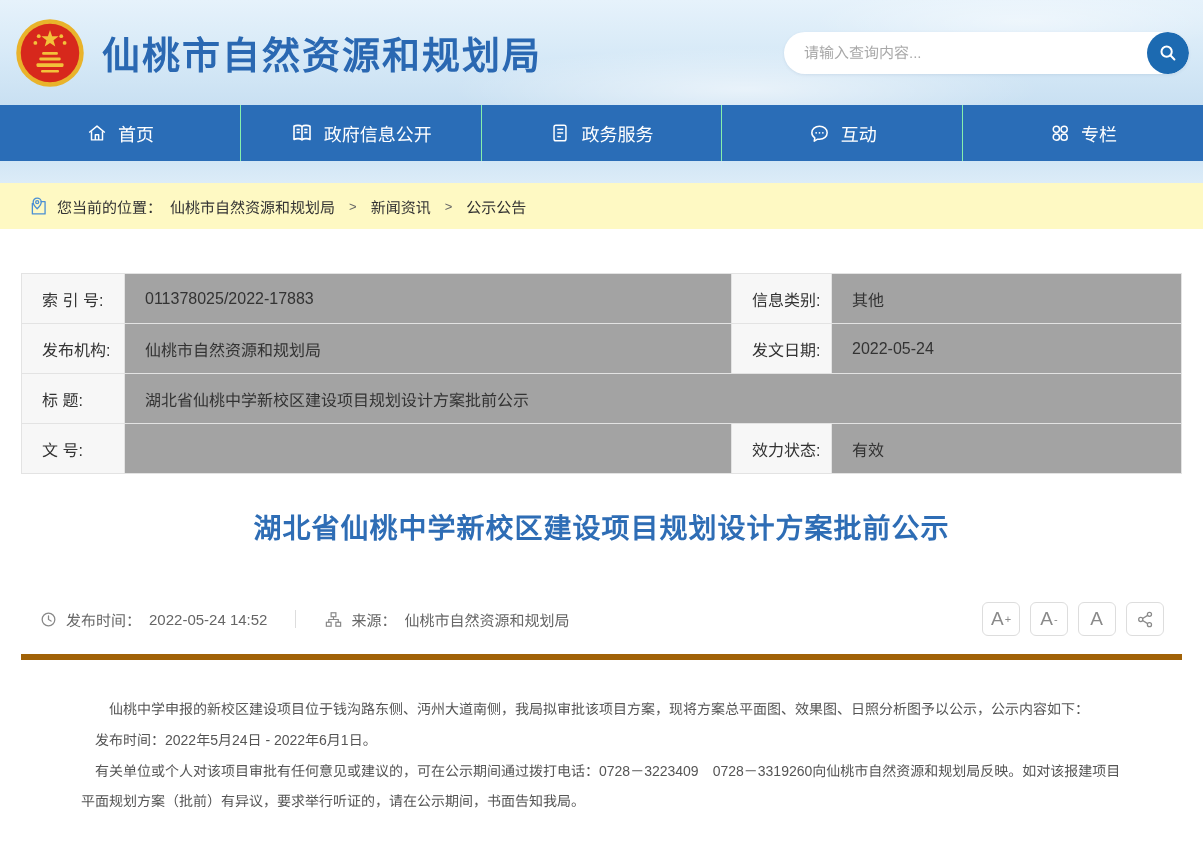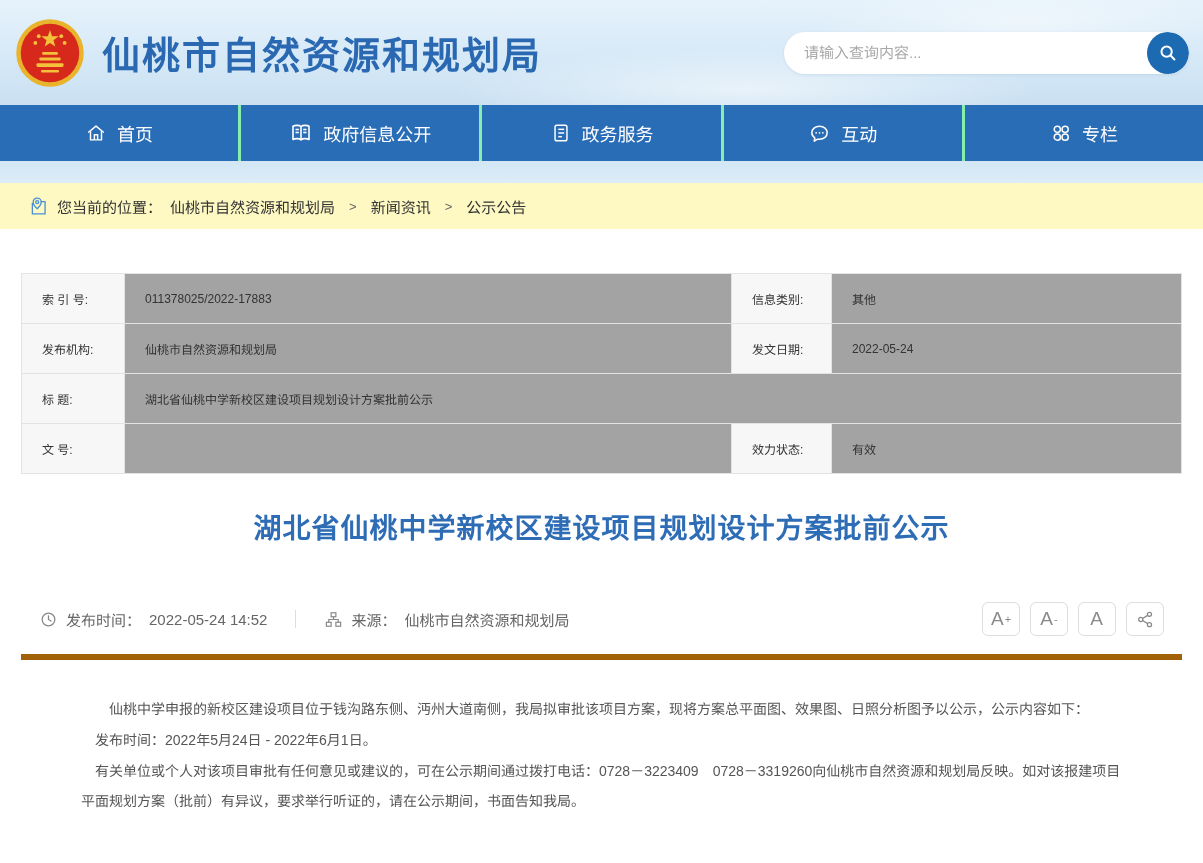--- a/index.html
+++ b/index.html
@@ -37,41 +37,41 @@
   .search-box input::placeholder{ color:#a9a9a9; }
   .search-btn{
     width:42px; height:42px; border-radius:50%; background:#1c6ab1; border:none;
     display:flex; align-items:center; justify-content:center; cursor:pointer; flex:0 0 auto;
   }
 
   
   .main-nav{ height:56px; background:#2a6db7; display:flex; }
   .nav-item{
     flex:1; display:flex; align-items:center; justify-content:center; gap:10px;
-    color:#fff; font-size:18px; cursor:pointer; border-left:3px solid #86efac;
+    color:#fff; font-size:18px; cursor:pointer; border-left:1px solid #86efac;
   }
   .nav-item:first-child{ border-left:none; }
   .nav-item svg{ flex:0 0 auto; }
 
   .sub-band{ height:22px; background:linear-gradient(180deg,#d2e6f5,#dcecf8); }
 
   
   .breadcrumb-bar{
     height:46px; background:#fef9c3; display:flex; align-items:center;
     padding:0 28px; font-size:15px; color:#333; gap:8px;
   }
   .breadcrumb-bar .crumb{ color:#333; cursor:pointer; }
   .breadcrumb-bar .sep{ color:#666; margin:0 6px; font-size:13px; }
 
   
   .content{ padding:0 21px; }
 
   table.info-table{
     width:100%; border-collapse:collapse; margin-top:44px;
-    font-size:12px; color:#333; table-layout:fixed;
+    font-size:16px; color:#333; table-layout:fixed;
   }
   .info-table td{ border:1px solid #e3e3e3; height:50px; padding:0 20px; background:#a3a3a3; }
   .info-table td.lbl{ background:#f7f7f7; width:103px; white-space:nowrap; }
   .info-table td.lbl2{ background:#f7f7f7; width:100px; white-space:nowrap; }
   .info-table td.val2{ width:350px; }
 
   .article-title{
     margin-top:32px; text-align:center; color:#2e6db5;
     font-size:28px; font-weight:bold; letter-spacing:1px;
   }

